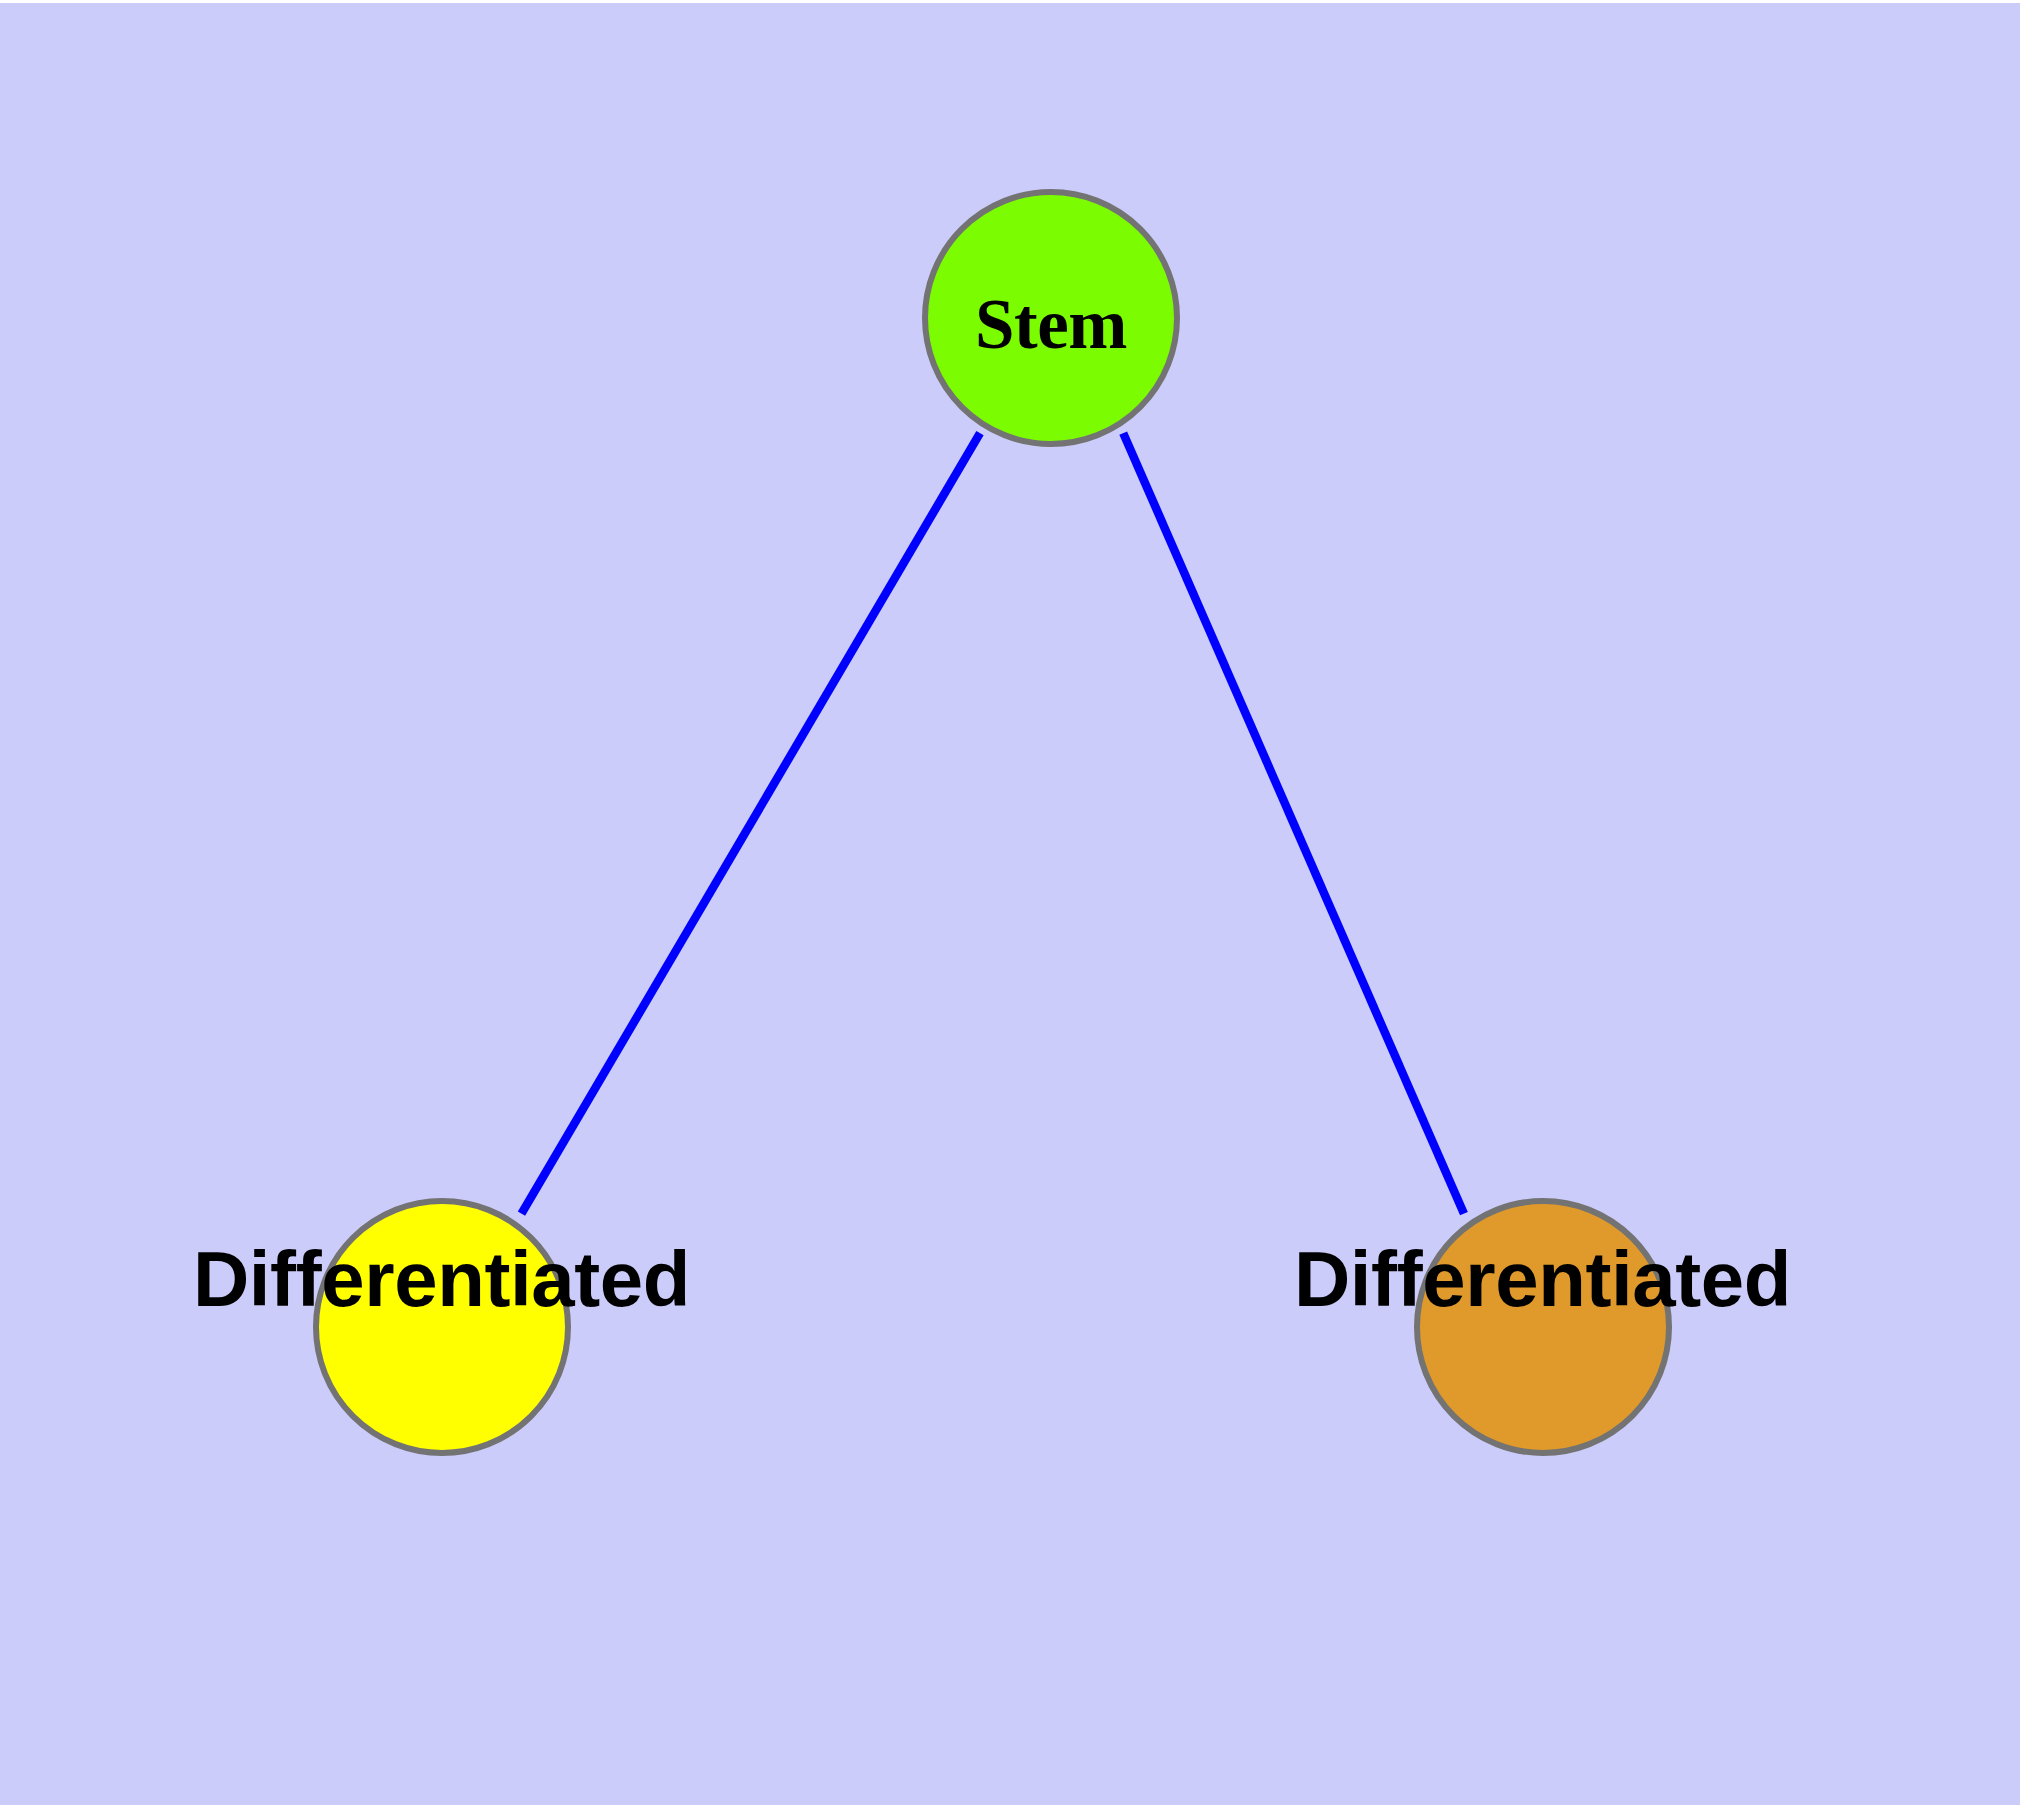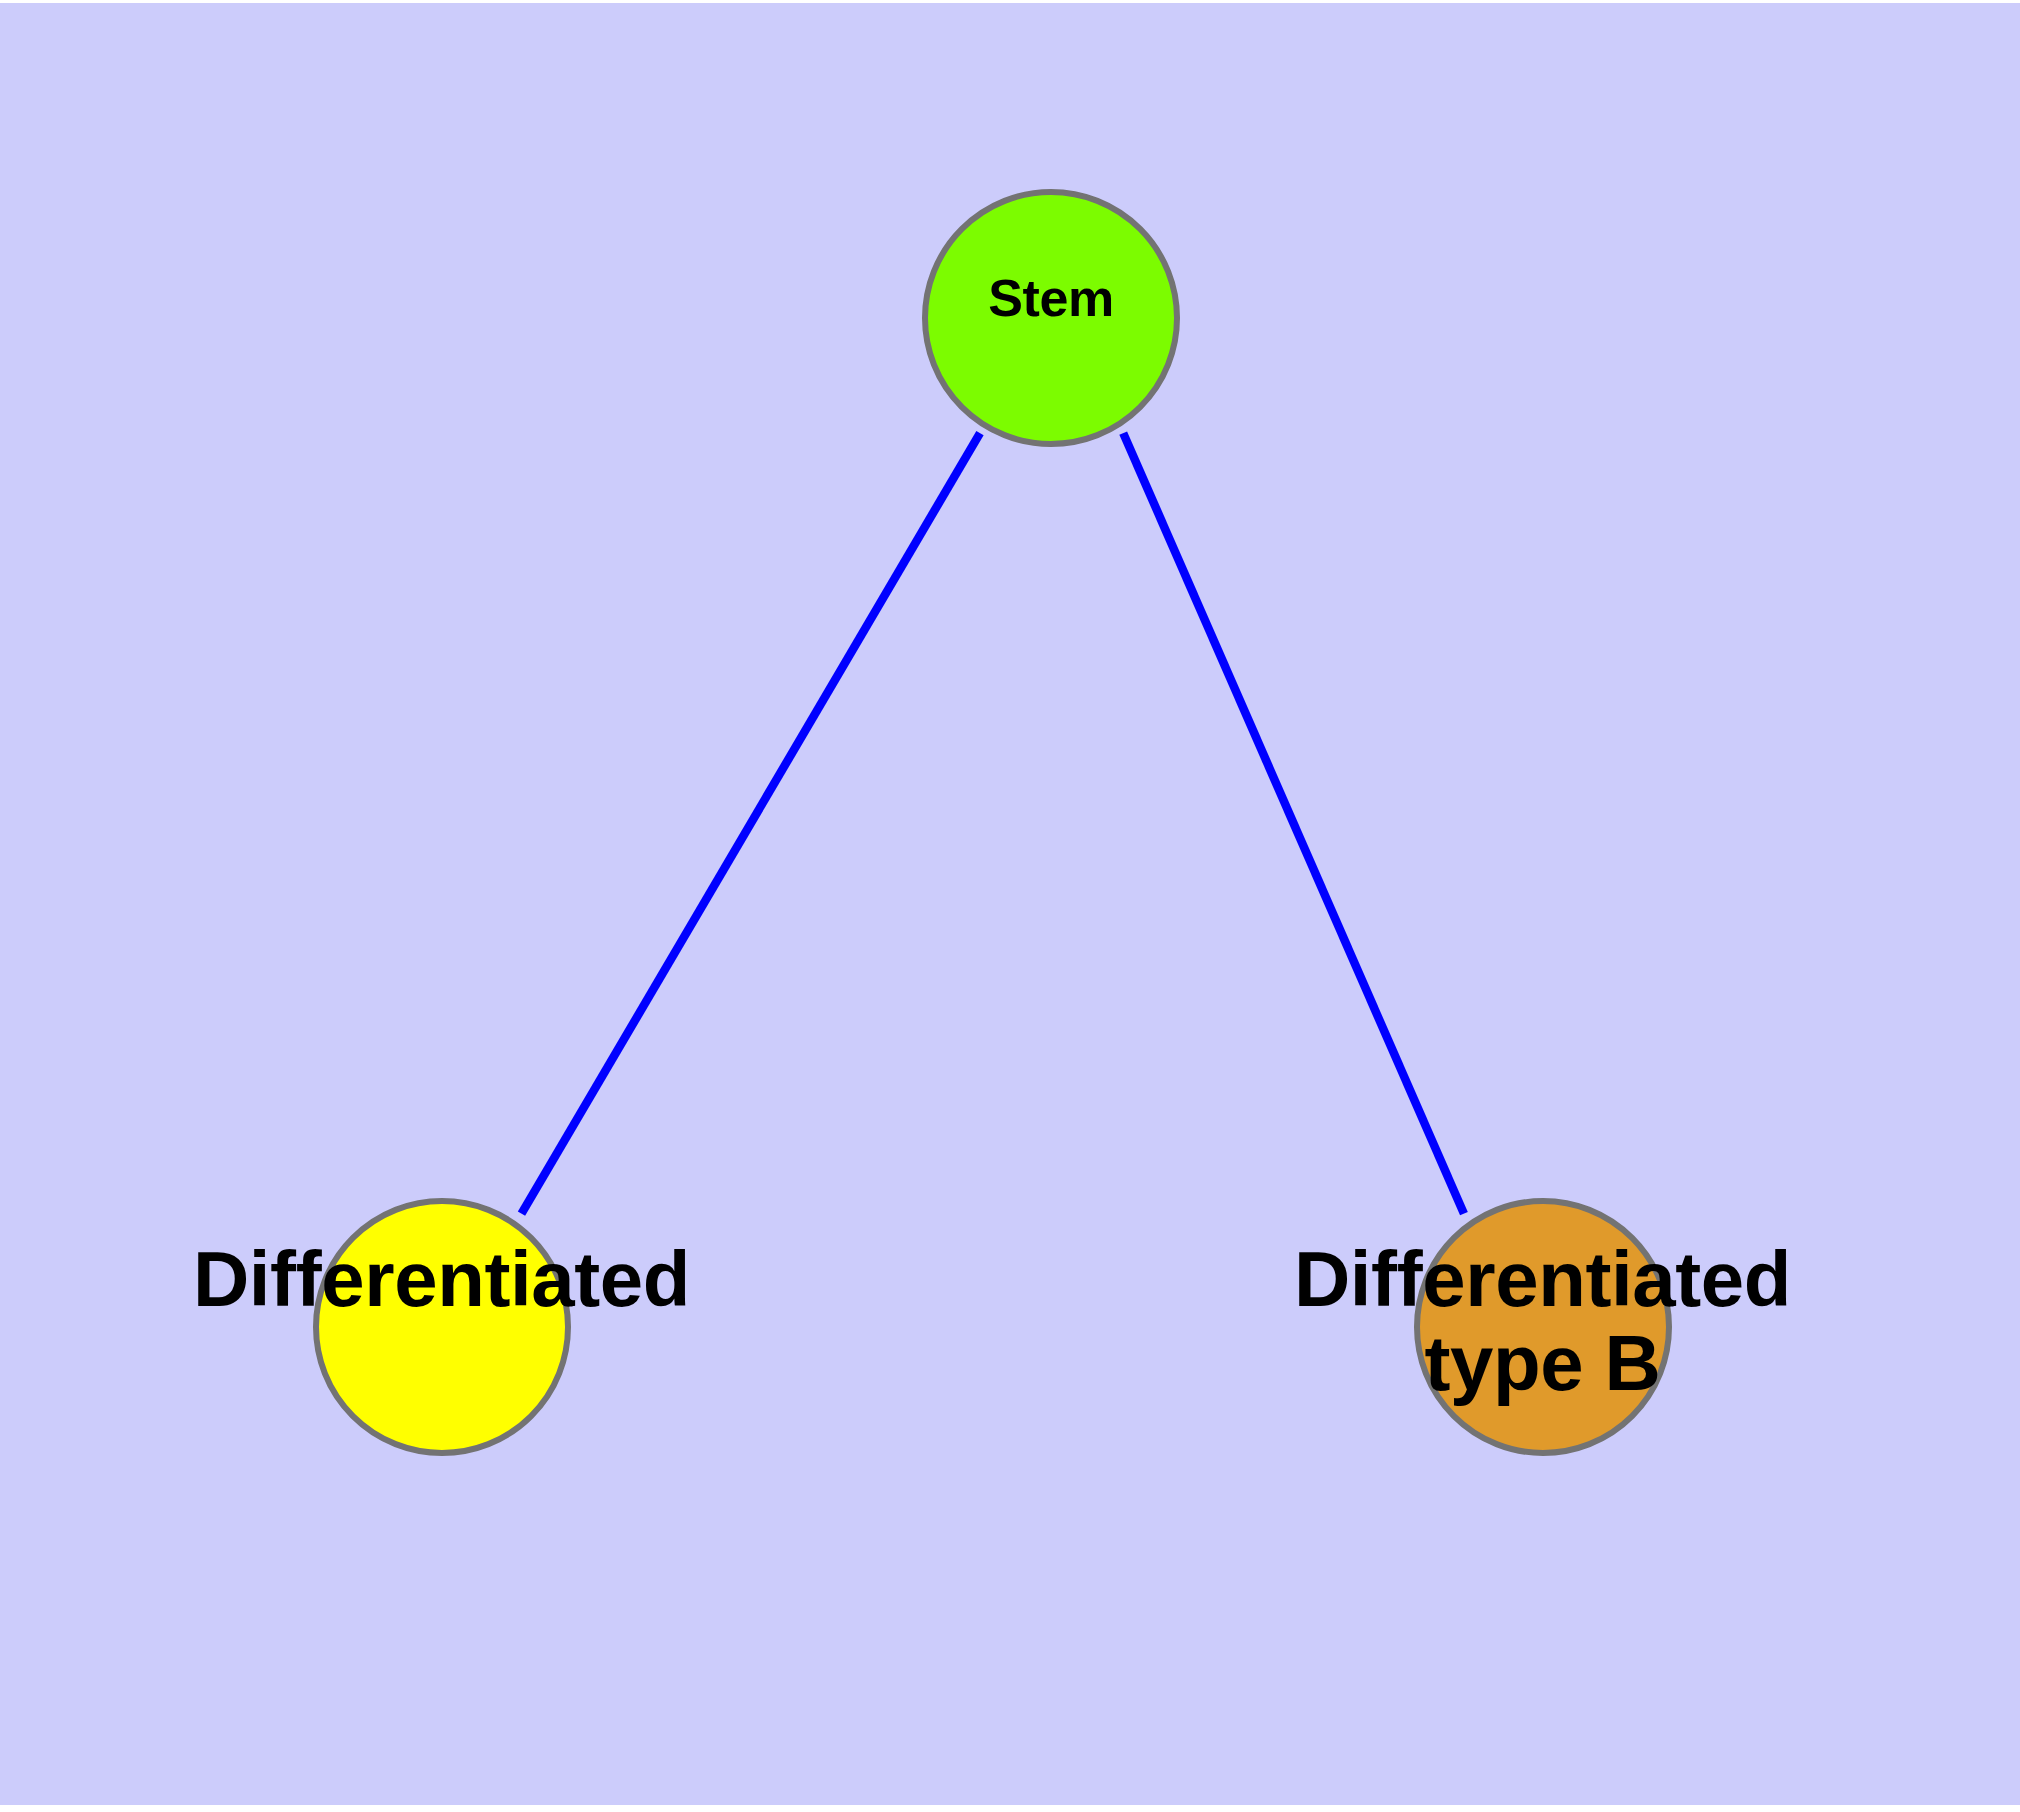--- a/index.html
+++ b/index.html
@@ -60,24 +60,25 @@
     left: 922px;
     top: 189px;
     width: 258px;
     height: 258px;
     background: #7cfc00;
     border: 6px solid #737373;
     z-index: 3;
   }
   #label-stem {
     left: 922px;
-    top: 270px;
+    top: 286px;
     width: 258px;
-    font-size: 52px;
+    font-size: 71px;
     z-index: 4;
+    font-family: Liberation Serif, serif;
   }
 
   
   #node-type-a {
     left: 313px;
     top: 1198px;
     width: 258px;
     height: 258px;
     background: #ffff00;
     border: 6px solid #737373;
@@ -130,17 +131,16 @@
   <div class="node-label" id="label-stem">
     <div>Stem</div>
   </div>
 
   <div class="node-label" id="label-type-a">
     <div>Differentiated</div>
   </div>
 
   <div class="node-label" id="label-type-b">
     <div>Differentiated</div>
-    <div>type B</div>
   </div>
 
 </div>
 
 
 </body></html>

